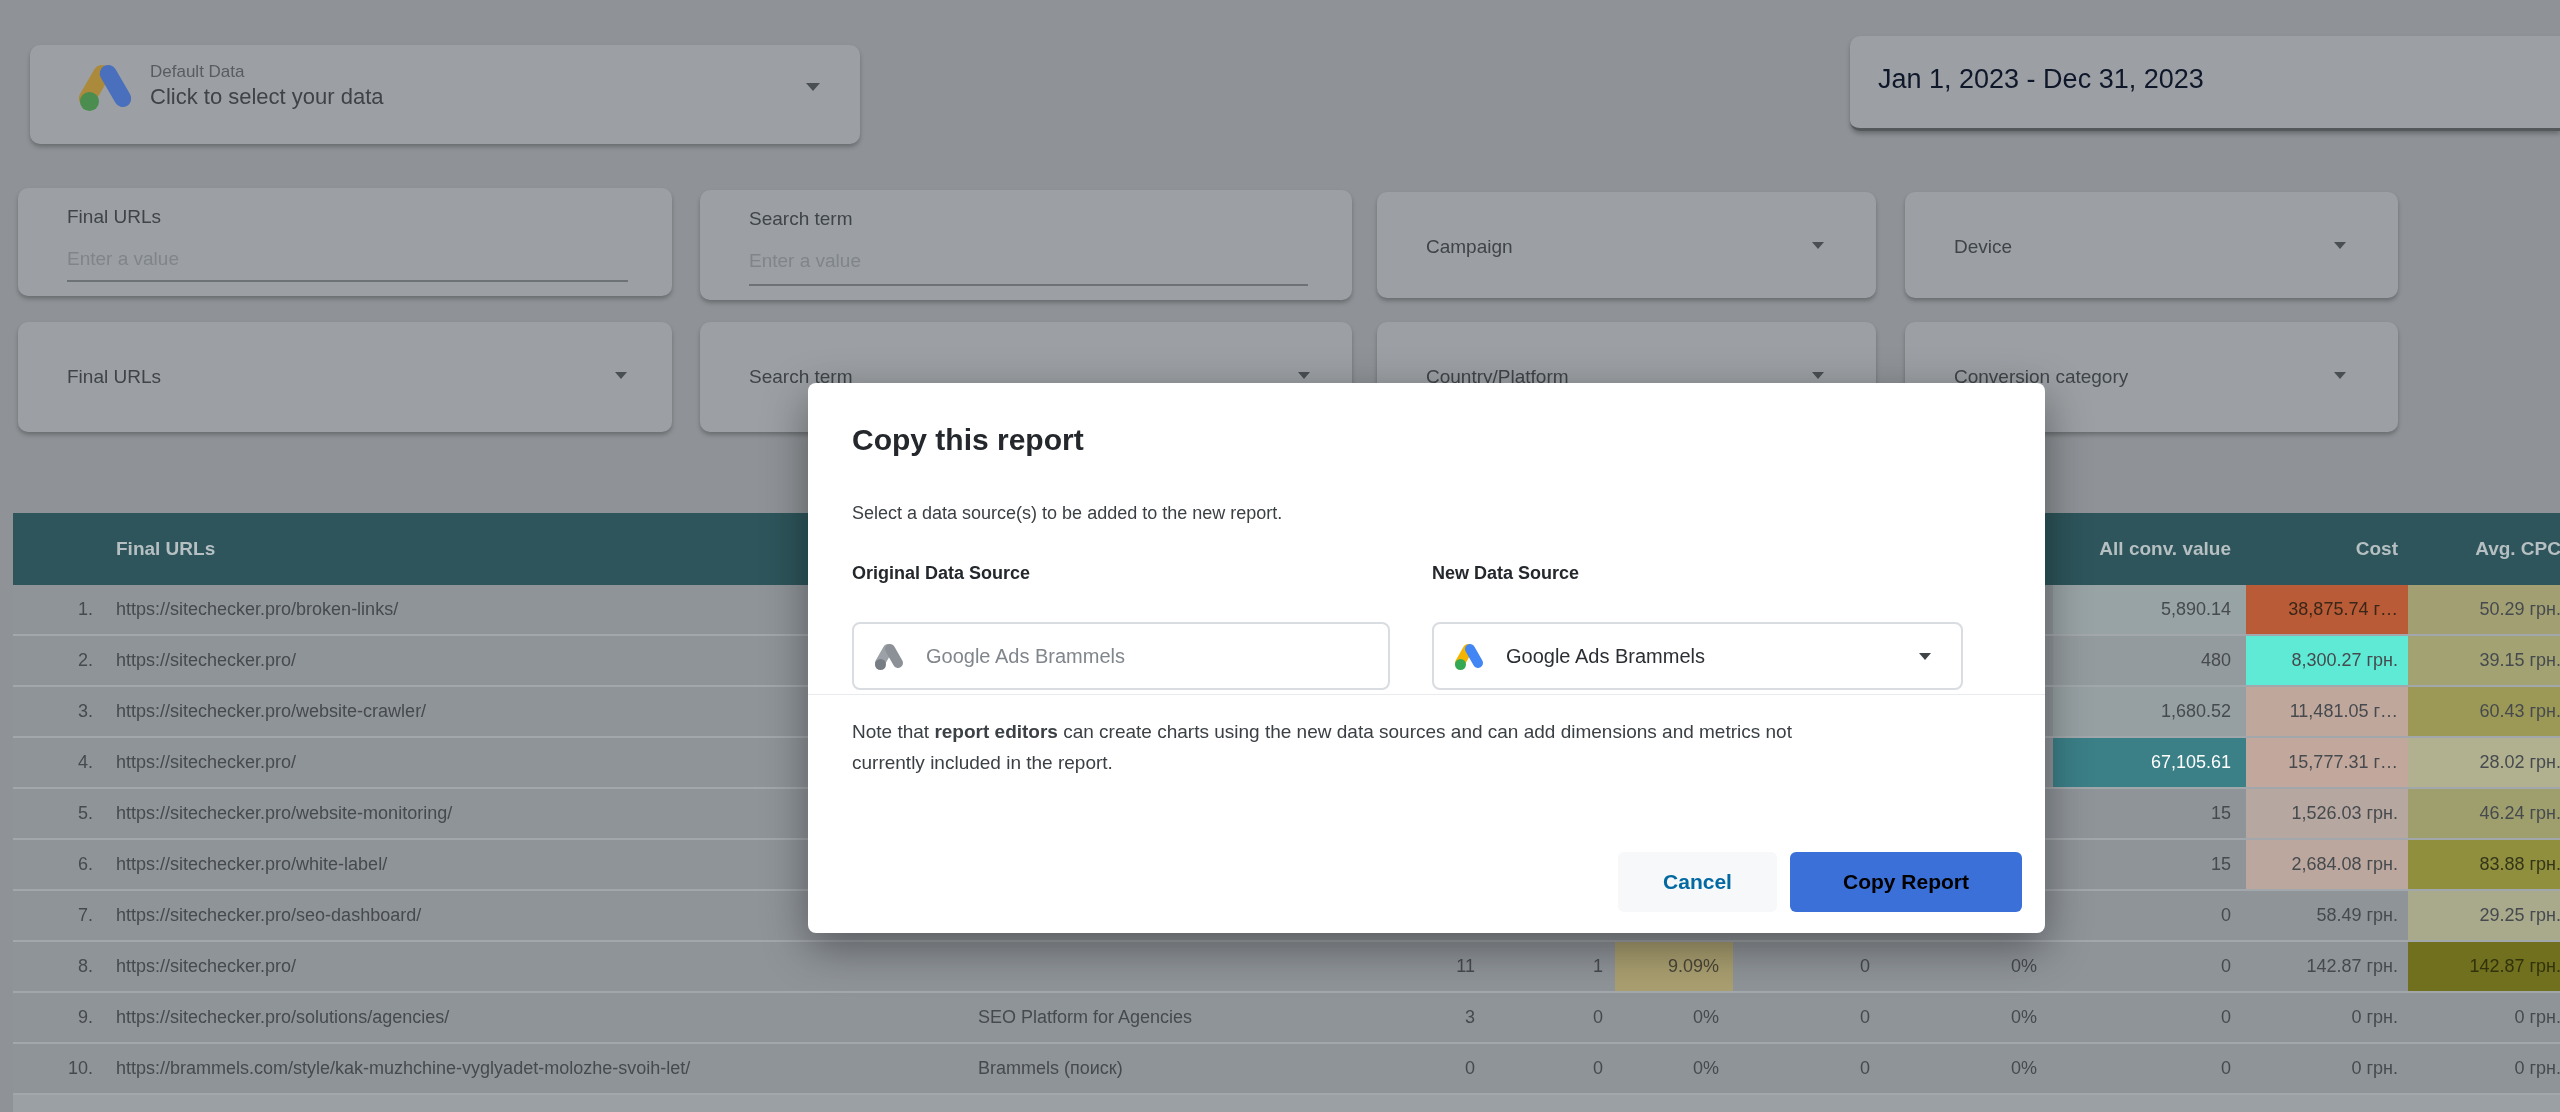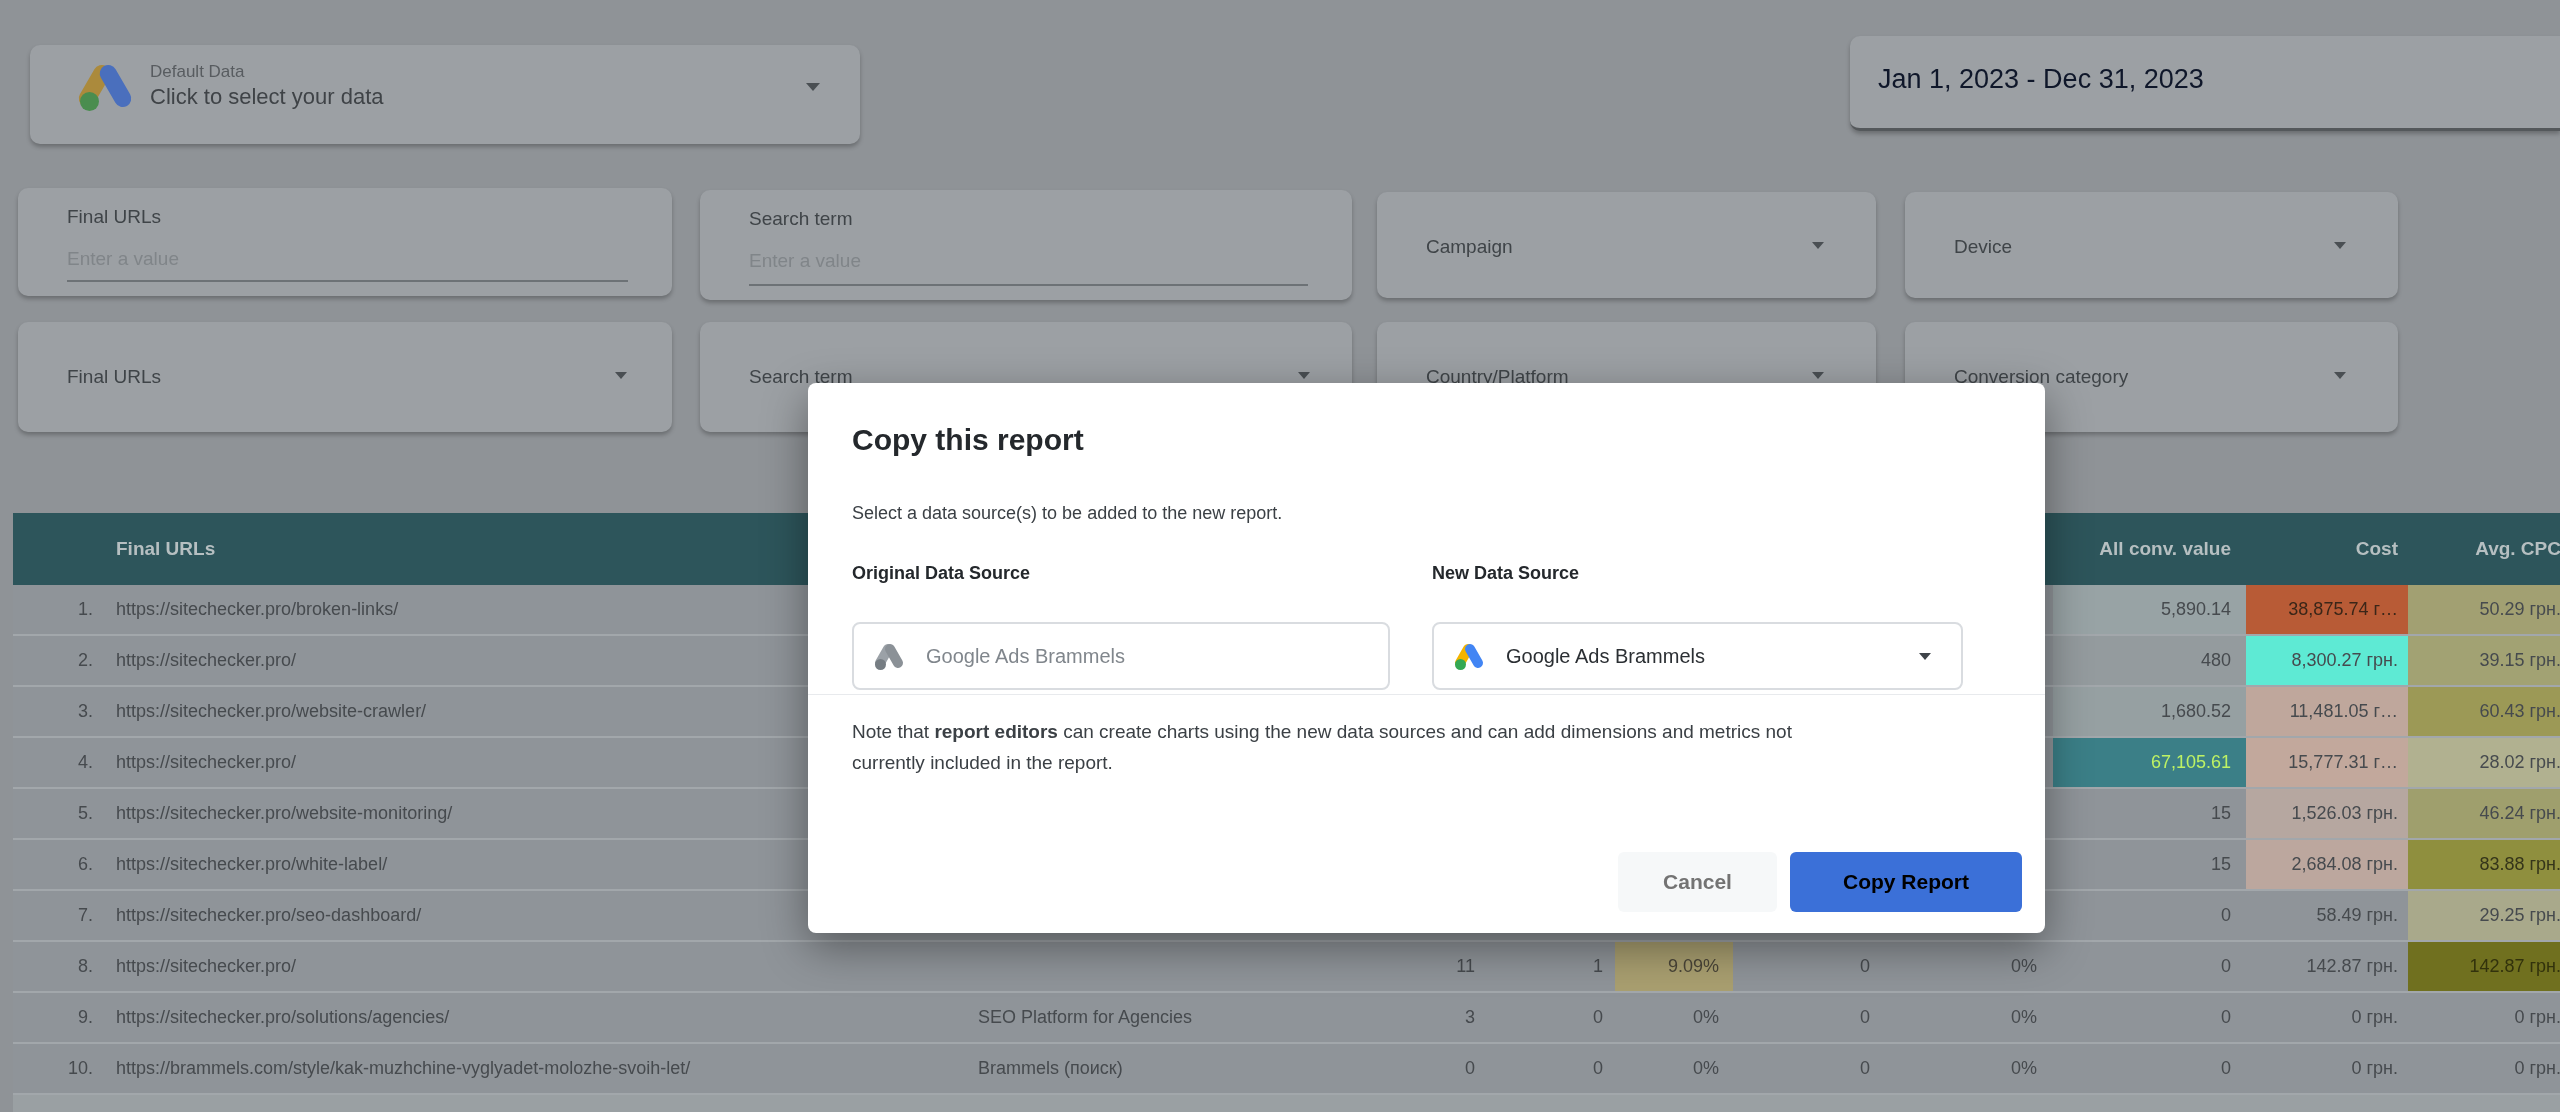--- a/index.html
+++ b/index.html
@@ -62,21 +62,21 @@
   .cm3{left:1602px;width:118px;padding-right:14px;padding-left:48px;}
   .cm4{left:1730px;width:127px;} .cm5{left:1867px;width:157px;}
   .cval{left:2040px;width:193px;padding-right:15px;}
   .ccost{left:2233px;width:162px;padding-right:10px;}
   .ccpc{left:2395px;width:165px;padding-right:12px;}
   .cm1,.cm2,.cm3,.cm4,.cm5,.cval,.ccost,.ccpc{justify-content:flex-end;}
   .tfoot{position:absolute;left:13px;top:1095px;width:2547px;height:17px;background:#9aa0a3;}
 
   
   .r1 .cval{background:#98a3a5;} .r2 .cval{background:#949b9e;} .r3 .cval{background:#96a0a2;}
-  .r4 .cval{background:#3b7f87;color:#bef264;}
+  .r4 .cval{background:#3b7f87;color:#ffffff;}
   .r1 .ccost{background:#b85b36;color:#3a2618;}
   .r2 .ccost{background:#5eead4;} .r3 .ccost{background:#bfa79c;} .r4 .ccost{background:#c2a89c;}
   .r5 .ccost{background:#b6a7a0;} .r6 .ccost{background:#bca79e;}
   .r1 .ccpc{background:#a2a072;} .r2 .ccpc{background:#a2a273;} .r3 .ccpc{background:#9c9956;}
   .r4 .ccpc{background:#b1b190;} .r5 .ccpc{background:#9f9f6d;} .r6 .ccpc{background:#8f8f3e;color:#35351a;}
   .r7 .ccpc{background:#a9a98b;} .r8 .ccpc{background:#70701f;color:#32320c;}
   .r8 .cm3{background:#a99f70;color:#4a4538;}
 
   
   .modal{position:absolute;left:808px;top:383px;width:1237px;height:550px;background:#ffffff;
@@ -90,21 +90,21 @@
   .src-box.orig{left:44px;width:538px;}
   .src-box.new{left:624px;width:531px;}
   .src-box .gads{margin-left:20px;}
   .src-name{margin-left:22px;font-size:20px;}
   .src-name.gray{color:#80868c;} .src-name.dark{color:#2b2f33;}
   .src-caret{position:absolute;right:30px;top:29px;border-top-color:#3f4449;}
   .m-div{position:absolute;left:0;top:311px;width:100%;height:1px;background:#e8eaed;}
   .m-note{position:absolute;left:44px;top:333px;width:1170px;font-size:19px;line-height:31px;color:#3b4045;}
   .btn{position:absolute;top:469px;height:60px;border-radius:6px;display:flex;align-items:center;
        justify-content:center;font-size:21px;font-weight:bold;cursor:pointer;}
-  .btn-cancel{left:810px;width:159px;background:#f6f8f9;color:#737373;}
+  .btn-cancel{left:810px;width:159px;background:#f6f8f9;color:#0369a1;}
   .btn-copy{left:982px;width:232px;background:#3b70d8;color:#000000;}
 </style>
 </head>
 <body>
 
 <div class="screen">
 
   <div class="card selector-card">
     <span class="gads lg dim sel-icon">
         <i class="bar by"></i>

